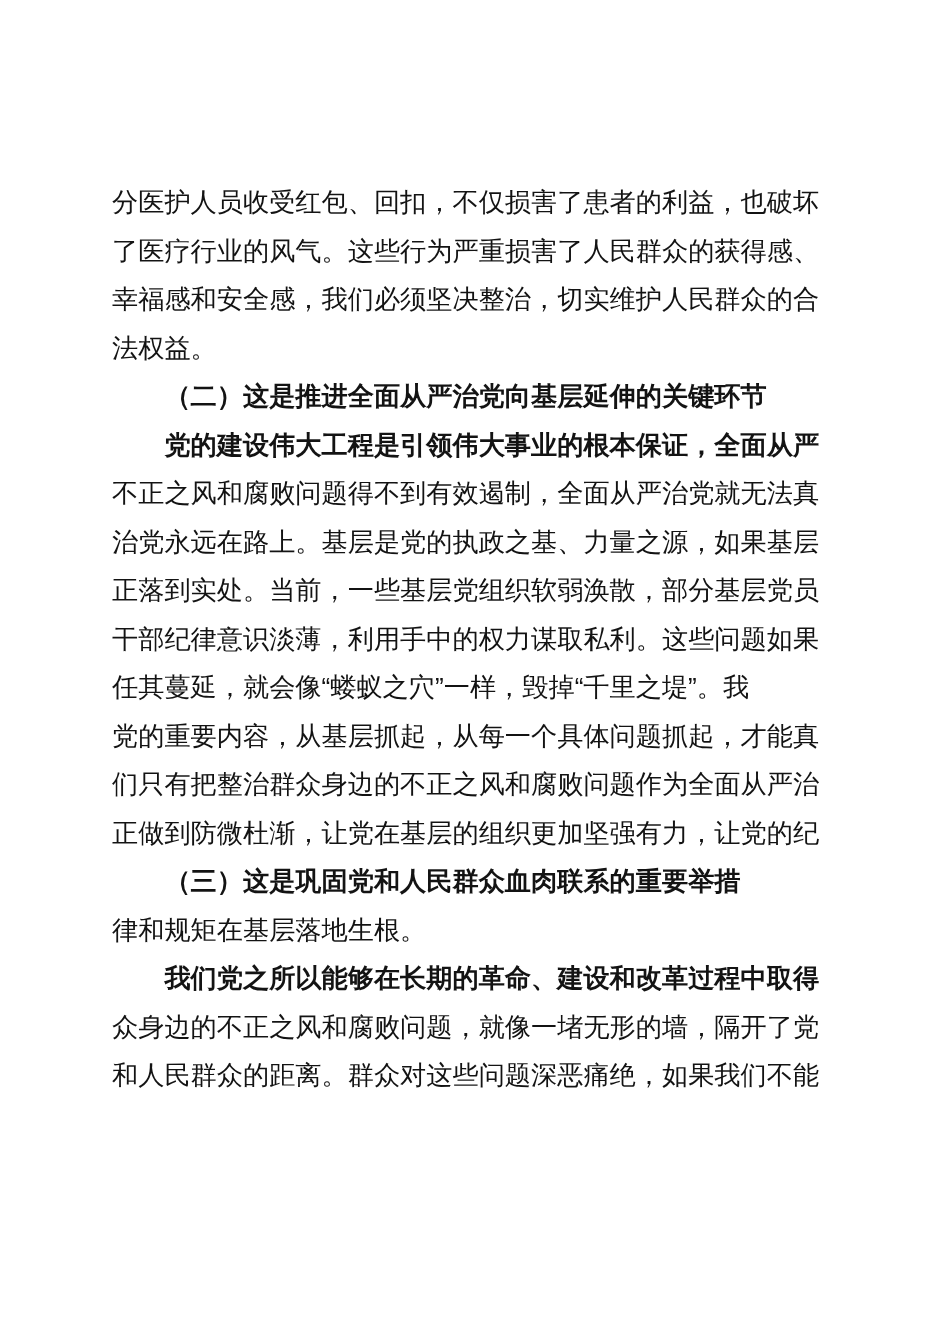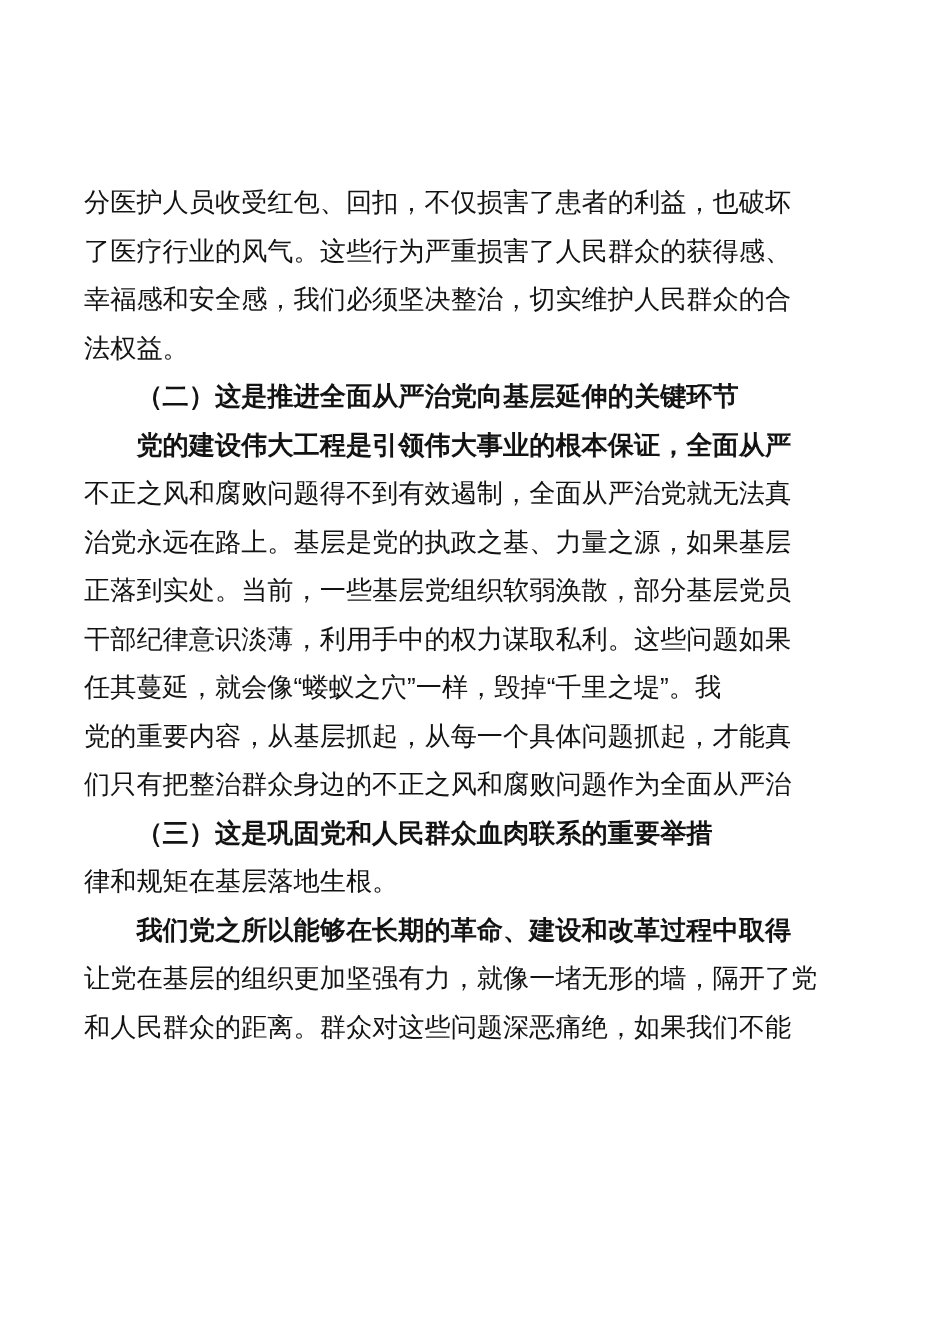--- a/index.html
+++ b/index.html
@@ -6,21 +6,21 @@
     margin: 0;
     padding: 0;
     background: #ffffff;
   }
   .doc-page {
     position: relative;
     width: 950px;
     height: 1344px;
     box-sizing: border-box;
     background: #ffffff;
-    padding: 178px 118px 0 84px;
+    padding: 178px 118px 0 112px;
     overflow: hidden;
   }
   .doc-content {
     width: 708px;
   }
   .text-line {
     height: 48.5px;
     line-height: 48.5px;
     font-size: 26.2px;
     letter-spacing: 0px;
@@ -45,19 +45,20 @@
       <div class="text-line">法权益。</div>
       <div class="text-line indent">（二）这是推进全面从严治党向基层延伸的关键环节</div>
       <div class="text-line indent">党的建设伟大工程是引领伟大事业的根本保证，全面从严</div>
       <div class="text-line">不正之风和腐败问题得不到有效遏制，全面从严治党就无法真</div>
       <div class="text-line">治党永远在路上。基层是党的执政之基、力量之源，如果基层</div>
       <div class="text-line">正落到实处。当前，一些基层党组织软弱涣散，部分基层党员</div>
       <div class="text-line">干部纪律意识淡薄，利用手中的权力谋取私利。这些问题如果</div>
       <div class="text-line">任其蔓延，就会像“蝼蚁之穴”一样，毁掉“千里之堤”。我</div>
       <div class="text-line">党的重要内容，从基层抓起，从每一个具体问题抓起，才能真</div>
       <div class="text-line">们只有把整治群众身边的不正之风和腐败问题作为全面从严治</div>
+      <div class="text-line">正做到防微杜渐，让党在基层的组织更加坚强有力，让党的纪</div>
       <div class="text-line indent">（三）这是巩固党和人民群众血肉联系的重要举措</div>
       <div class="text-line">律和规矩在基层落地生根。</div>
       <div class="text-line indent">我们党之所以能够在长期的革命、建设和改革过程中取得</div>
-      <div class="text-line">让党在基层的组织更加坚强有力，就像一堵无形的墙，隔开了党</div>
+      <div class="text-line">众身边的不正之风和腐败问题，就像一堵无形的墙，隔开了党</div>
       <div class="text-line">和人民群众的距离。群众对这些问题深恶痛绝，如果我们不能</div>
     </div>
 </div>
 
 </body></html>

